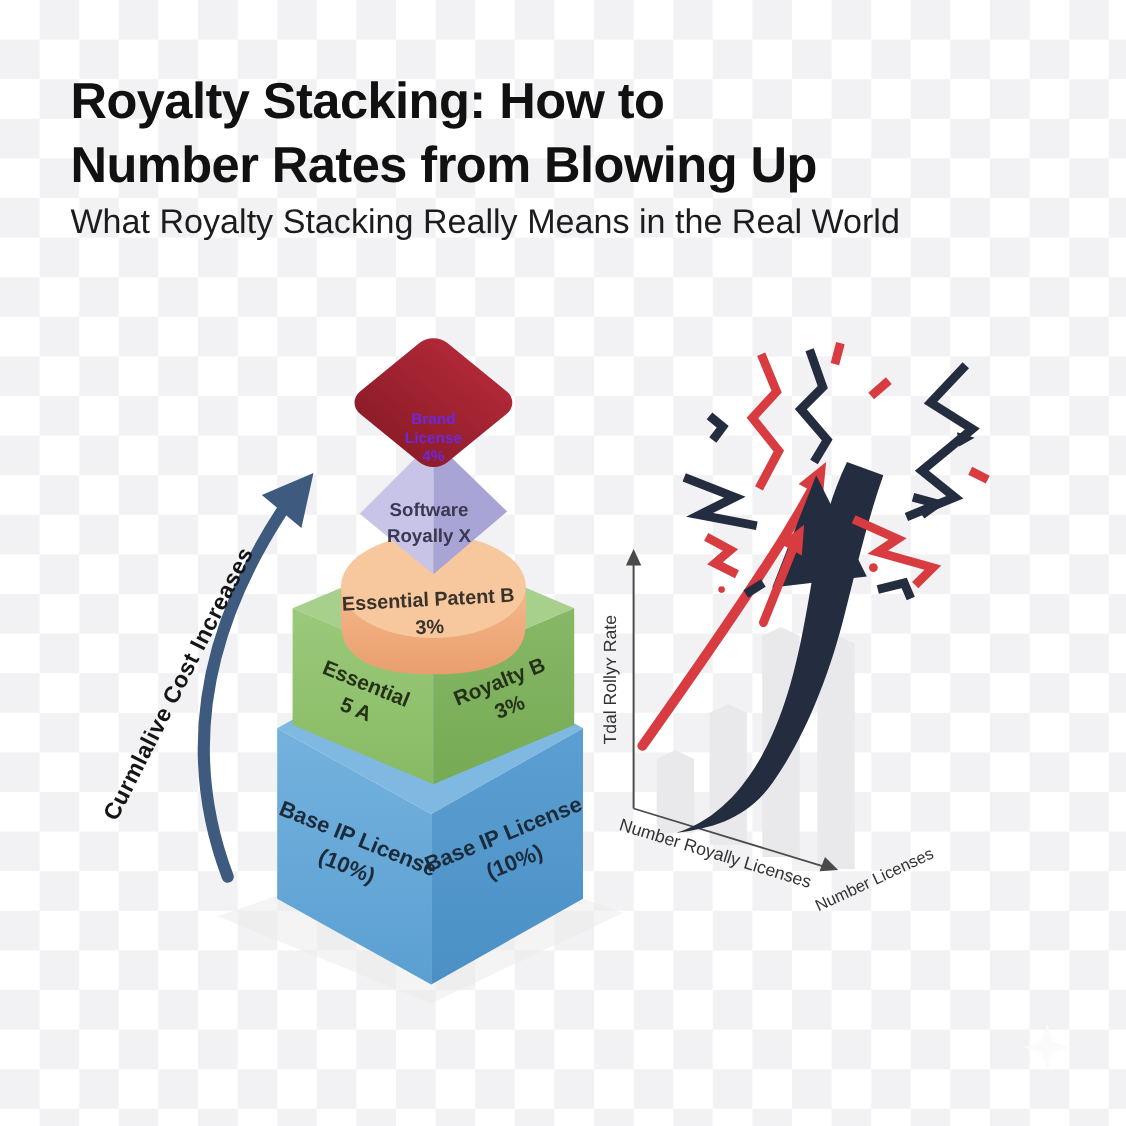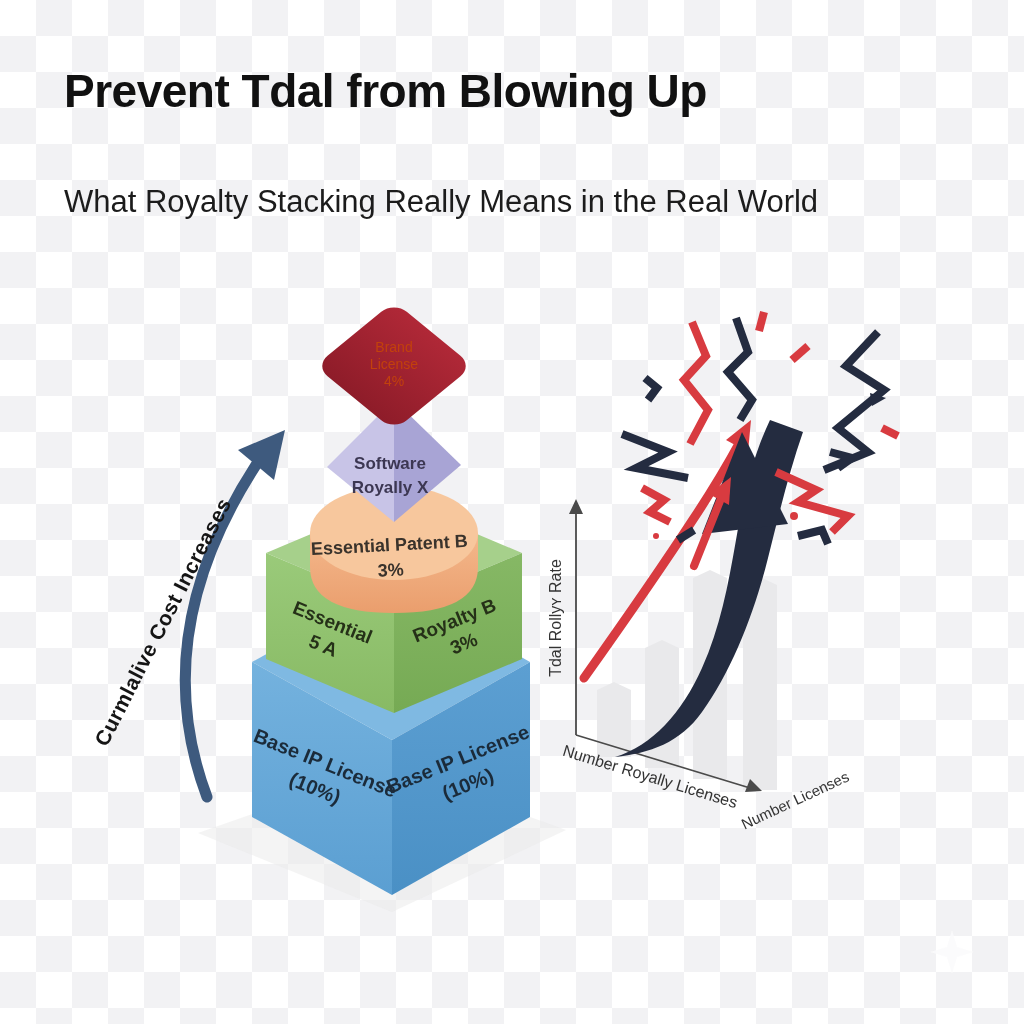--- a/index.html
+++ b/index.html
@@ -18,36 +18,37 @@
     letter-spacing:-0.5px;
   }
   .subtitle{
     position:absolute;left:64px;top:184px;
     font-size:31px;color:#1c1c1c;font-weight:400;
   }
   .lbl{
     position:absolute;white-space:nowrap;text-align:center;
     transform-origin:center;
   }
-  .diamond-text{font-size:14px;line-height:17px;font-weight:normal;color:#c2410c;}
+  .diamond-text{font-size:14px;line-height:17px;font-weight:bold;color:#6d28d9;margin-top:34px;}
   .pyramid-text{font-size:17px;line-height:24px;font-weight:600;color:#3c3752;}
   .cyl-text{font-size:18px;line-height:25px;font-weight:600;color:#3a332c;}
   .green-text{font-size:19px;line-height:25px;font-weight:bold;color:#253018;}
   .blue-text{font-size:20px;line-height:27px;font-weight:bold;color:#1b2b3a;}
   .arrow-label{font-size:21px;font-weight:600;color:#151515;letter-spacing:0.5px;}
   .axis-label{font-size:16px;color:#333;font-weight:500;}
   .axis-label2{font-size:15px;color:#333;font-weight:500;}
 </style>
 </head>
 <body>
 
 <div class="canvas">
 
   <div class="title">
-    <div>Prevent Tdal from Blowing Up</div>
+    <div>Royalty Stacking: How to</div>
+    <div>Number Rates from Blowing Up</div>
   </div>
   <div class="subtitle">What Royalty Stacking Really Means in the Real World</div>
 
   <svg width="1024" height="1024" viewBox="0 0 1024 1024">
     <defs>
       <linearGradient id="gBlueL" x1="0" y1="0" x2="0" y2="1">
         <stop offset="0" stop-color="#74b2de"></stop>
           <stop offset="1" stop-color="#5b9fd2"></stop>
       </linearGradient>
       <linearGradient id="gBlueR" x1="0" y1="0" x2="0" y2="1">

